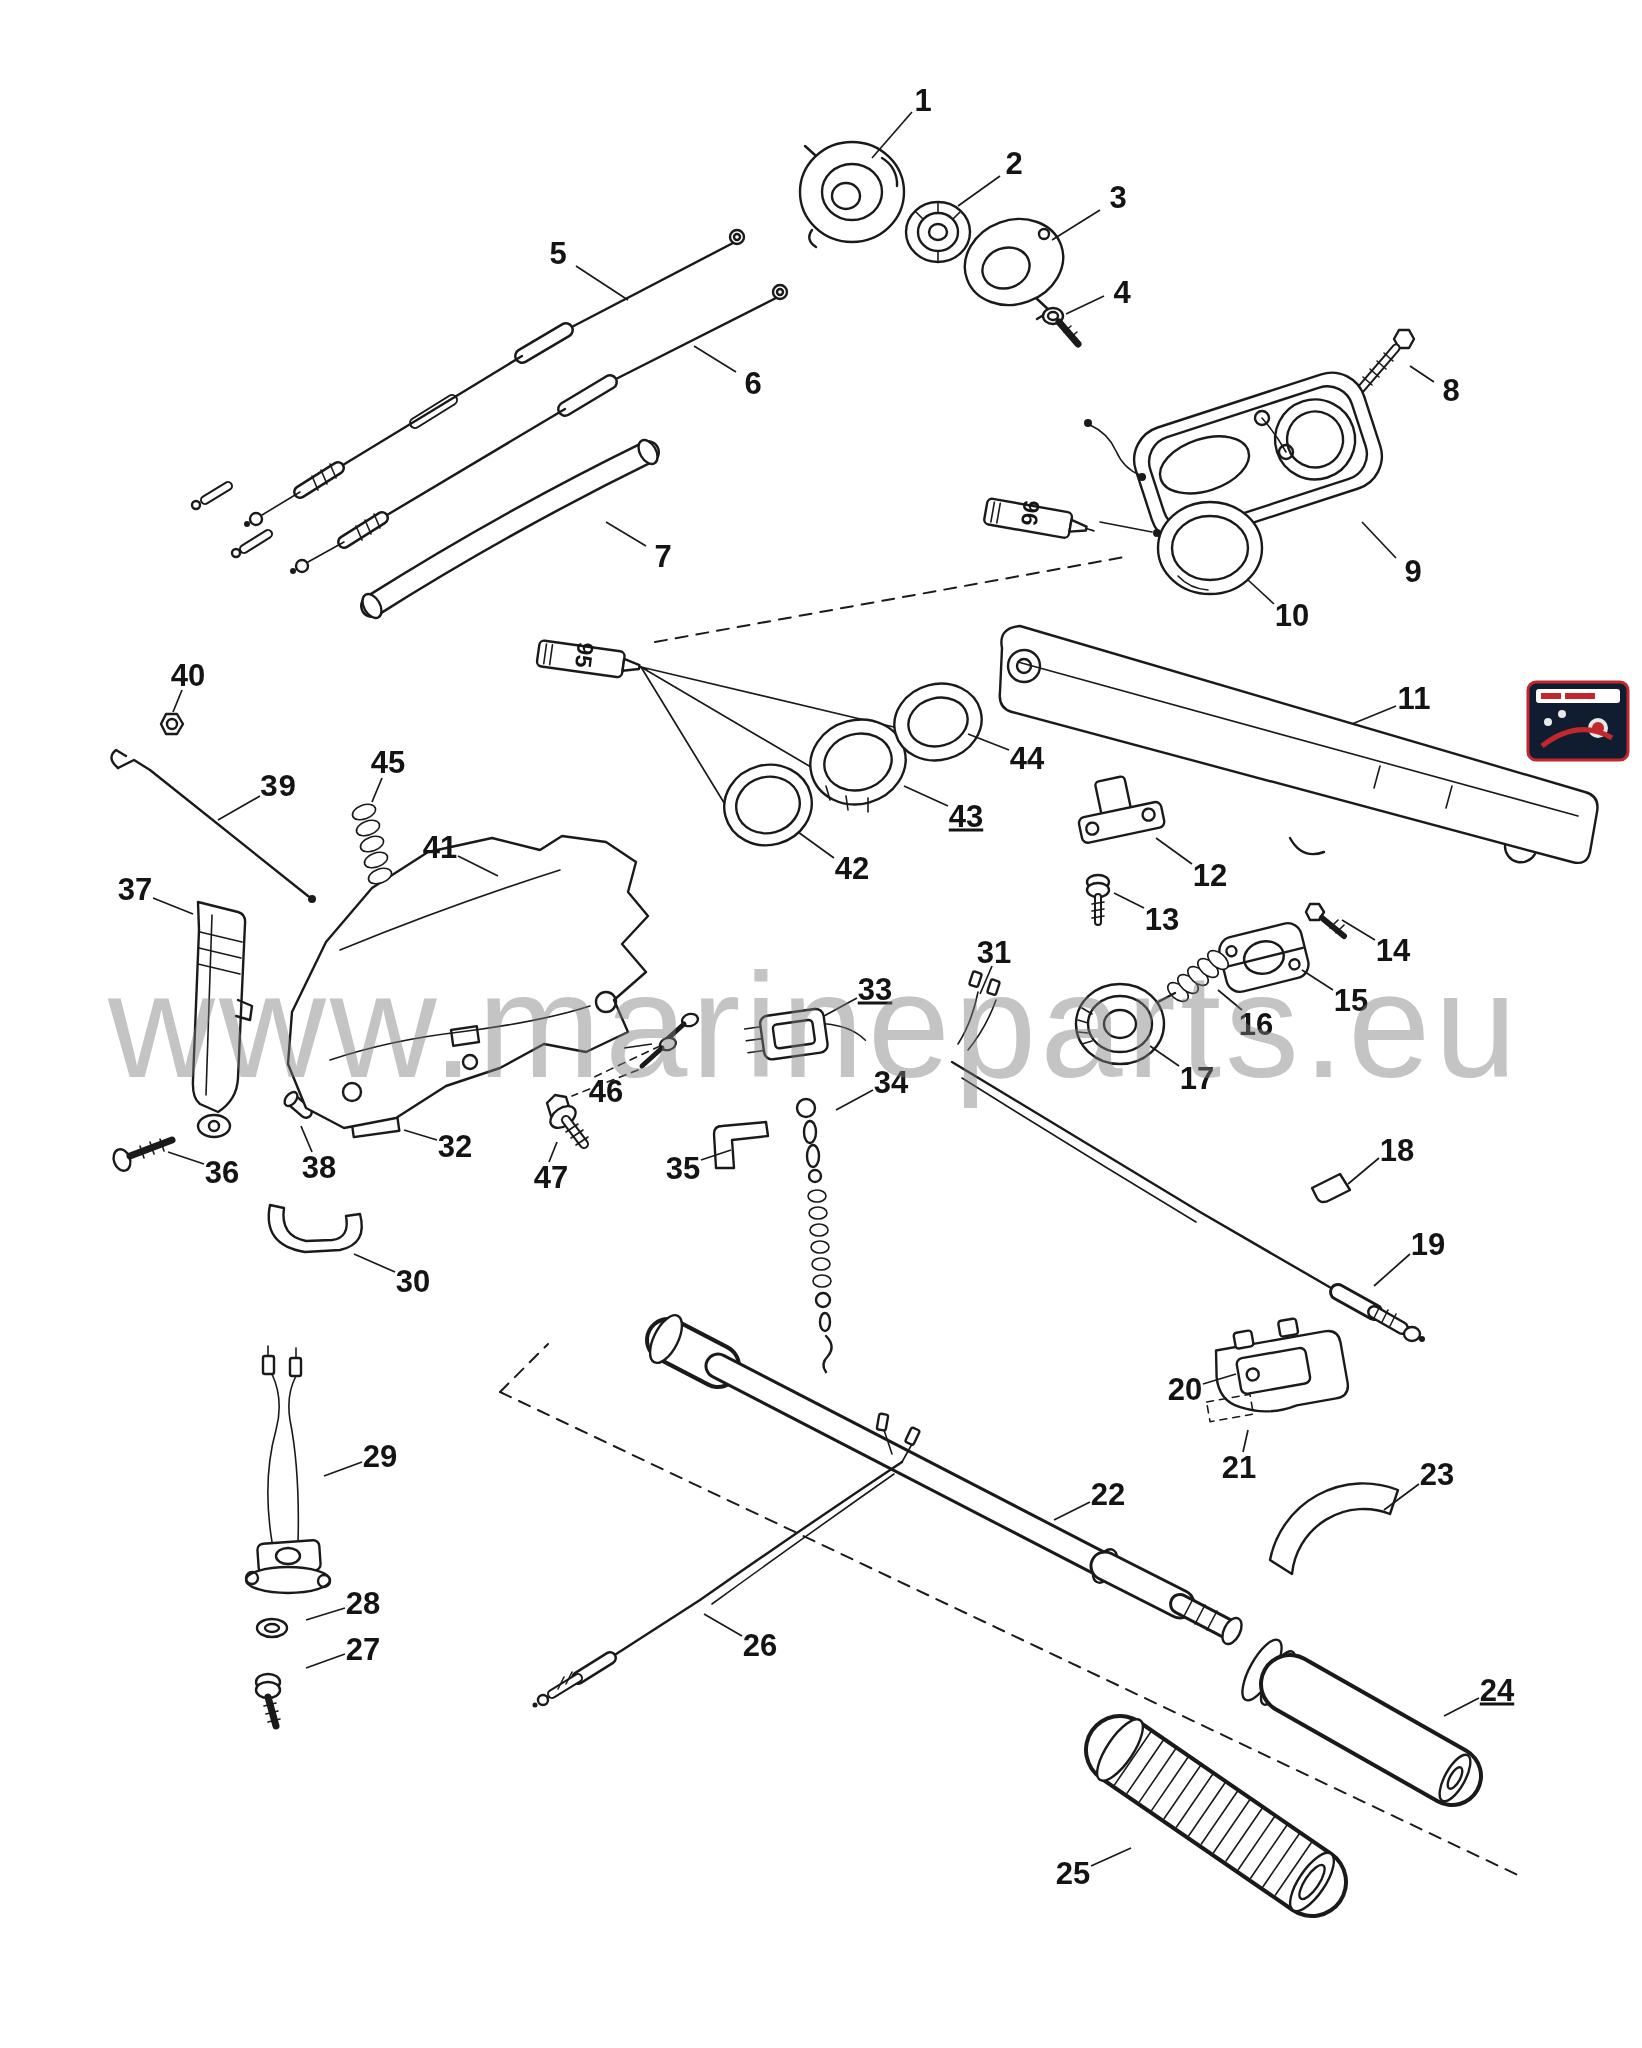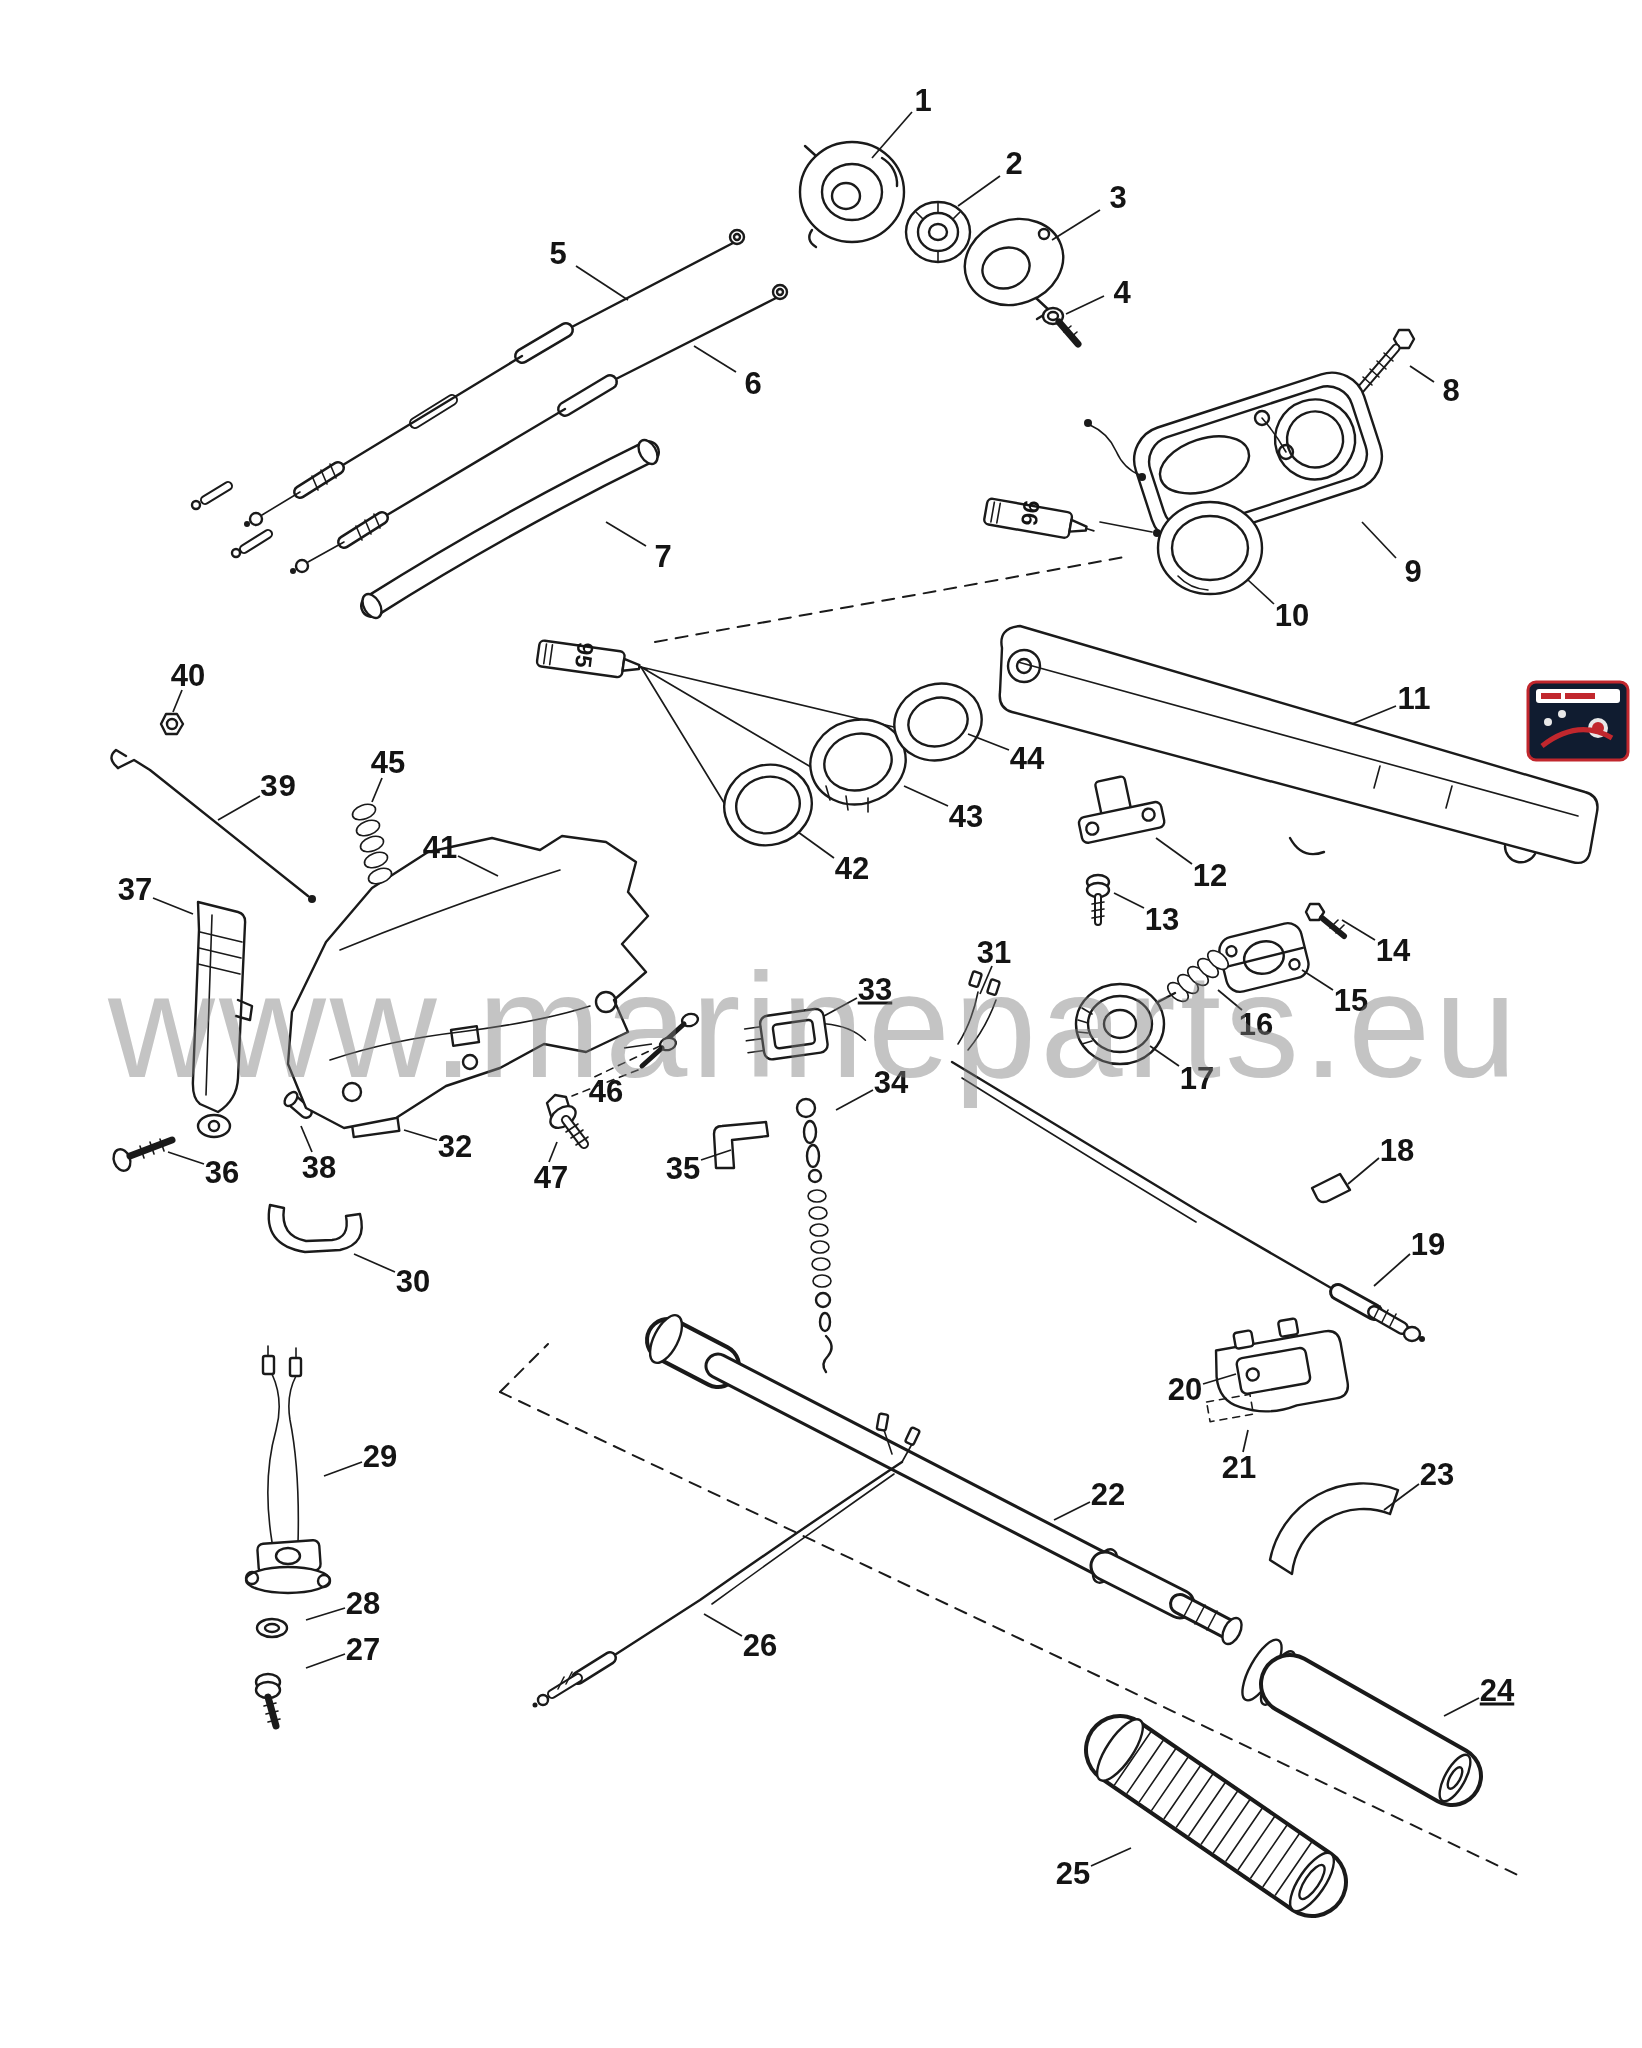--- a/index.html
+++ b/index.html
@@ -583,21 +583,21 @@
       <span class="part-label" style="left: 875px; top: 989px; text-decoration: underline;">33</span>
       <span class="part-label" style="left: 891px; top: 1082px;">34</span>
       <span class="part-label" style="left: 683px; top: 1168px;">35</span>
       <span class="part-label" style="left: 222px; top: 1172px;">36</span>
       <span class="part-label" style="left: 135px; top: 889px;">37</span>
       <span class="part-label" style="left: 319px; top: 1167px;">38</span>
       <span class="part-label" style="left: 278px; top: 787px; font-family: Liberation Mono, monospace;">39</span>
       <span class="part-label" style="left: 188px; top: 675px;">40</span>
       <span class="part-label" style="left: 440px; top: 847px;">41</span>
       <span class="part-label" style="left: 852px; top: 868px;">42</span>
-      <span class="part-label" style="left: 966px; top: 816px;">43</span>
+      <span class="part-label" style="left: 966px; top: 816px; text-decoration: underline;">43</span>
       <span class="part-label" style="left: 1027px; top: 758px;">44</span>
       <span class="part-label" style="left: 388px; top: 762px;">45</span>
       <span class="part-label" style="left: 606px; top: 1048px; margin-top: 43px;">46</span>
       <span class="part-label" style="left: 551px; top: 1177px;">47</span>
       <span class="tube-label" style="left: 1030px; top: 513px;">96</span>
       <span class="tube-label" style="left: 584px; top: 655px;">95</span>
     </div>
 
 <div class="watermark">www.marineparts.eu</div>
 

